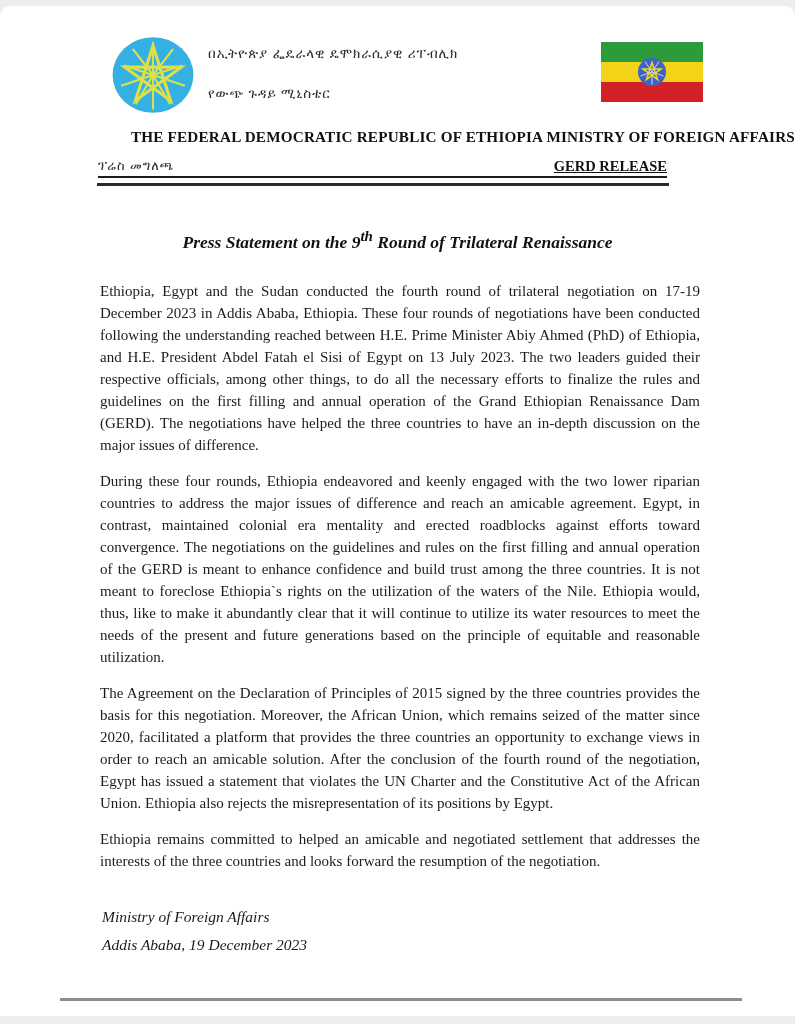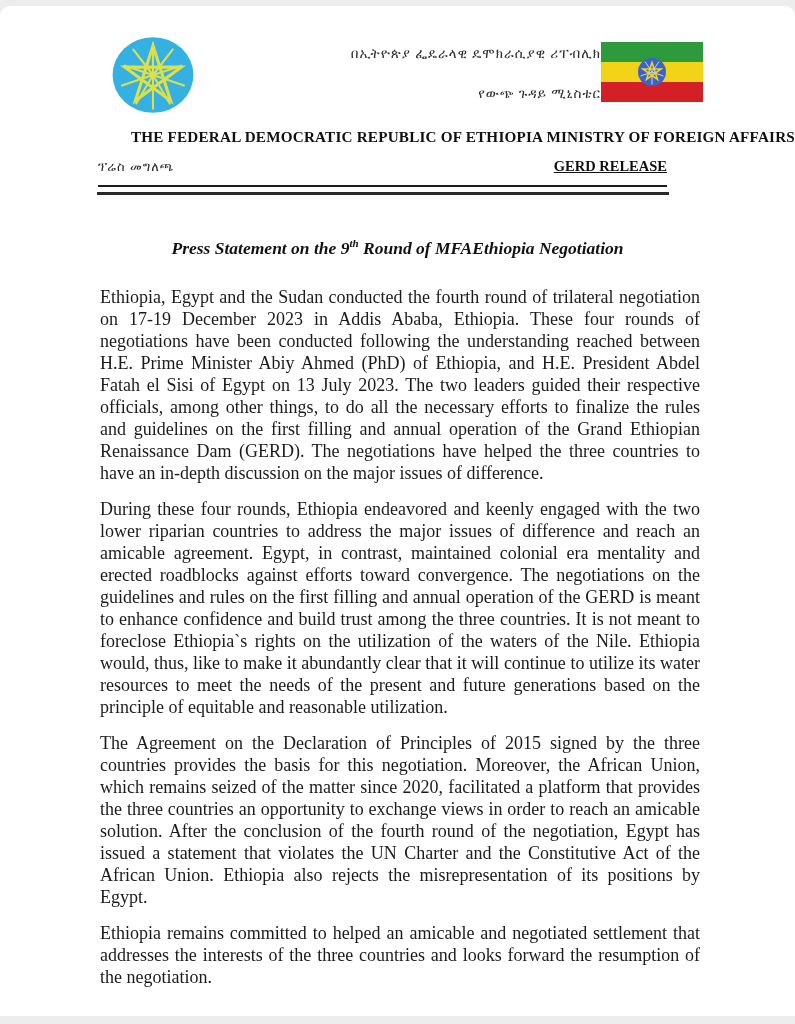--- a/index.html
+++ b/index.html
@@ -6,49 +6,49 @@
   html, body { width: 795px; height: 1024px; background: #ededed; }
   body { font-family: "Liberation Serif", serif; color: #1b1b1b; position: relative; }
   .page {
     position: absolute; top: 6px; left: 0; right: 0; bottom: 8px;
     background: #ffffff; border-radius: 10px 10px 0 0; overflow: hidden;
   }
 
   
   .header { display: flex; align-items: flex-start; padding: 26px 92px 0 98px; }
   .emblem { width: 110px; height: 86px; flex: 0 0 auto; display: flex; align-items: center; justify-content: center; }
-  .header-center { flex: 1 1 auto; text-align: right; margin-top: 14px; }
+  .header-center { flex: 1 1 auto; text-align: left; margin-top: 14px; }
   .amharic-line { font-size: 13.5px; color: #2d2d2d; letter-spacing: 1px; }
   .amharic-line + .amharic-line { margin-top: 24px; }
   .flag { width: 102px; height: 60px; flex: 0 0 auto; margin-top: 10px; }
 
   .ministry-title {
     text-align: right; font-weight: bold; font-size: 15.2px;
     margin-top: 10px; letter-spacing: 0.2px; color: #111;
   }
 
   .pr-row {
-    display: flex; justify-content: space-between; align-items: flex-end;
-    margin: 12px 128px 0 98px; border-bottom: 2px solid #1c1c1c; padding-bottom: 10px;
+    display: flex; justify-content: space-between; align-items: flex-start;
+    margin: 12px 128px 0 98px; border-bottom: 2px solid #1c1c1c; padding-bottom: 1px;
   }
   .pr-amharic { font-size: 13px; color: #2d2d2d; letter-spacing: 1px; }
   .pr-english { font-weight: bold; font-size: 14.5px; text-decoration: underline; color: #111; }
   .thick-rule { margin: 5px 126px 0 97px; border-top: 3px solid #2a2a2a; }
 
   
   .doc-title {
     text-align: center; font-weight: bold; font-style: italic;
     font-size: 17.5px; margin-top: 42px; color: #111;
   }
-  .doc-title sup { font-size: 11px; margin-top: 19px; }
+  .doc-title sup { font-size: 15px; margin-top: 19px; }
 
   
   .body { margin: 27px 95px 0 100px; }
   .body p {
-    font-size: 18px; line-height: 22px; text-align: justify;
+    font-size: 15px; line-height: 22px; text-align: justify;
     margin-bottom: 14px; color: #1b1b1b;
   }
 
   .signature { margin: 36px 0 0 102px; font-style: italic; font-size: 15.5px; color: #1b1b1b; }
   .signature div + div { margin-top: 10px; font-family: Liberation Serif, serif; }
 
   
   .footer-rule { margin: 44px 53px 0 60px; border-top: 3px solid #8d8d8d; }
   .footer-grid {
     display: grid; grid-template-columns: 158px 232px 1fr;
@@ -107,21 +107,21 @@
 
   <div class="ministry-title">THE FEDERAL DEMOCRATIC REPUBLIC OF ETHIOPIA MINISTRY OF FOREIGN AFFAIRS</div>
 
   <div class="pr-row">
     <span class="pr-amharic">ፕሬስ መግለጫ</span>
     <span class="pr-english">GERD RELEASE</span>
   </div>
   <div class="thick-rule"></div>
 
   <div class="doc-title">
-    <span>Press Statement on the 9</span><sup>th</sup><span> Round of MFAEthiopia Negotiation</span>
+    <span>Press Statement on the 9</span><sup>th</sup><span> Round of Trilateral Renaissance</span>
   </div>
 
   <div class="body">
     <p>Ethiopia, Egypt and the Sudan conducted the fourth round of trilateral negotiation on 17-19 December 2023 in Addis Ababa, Ethiopia. These four rounds of negotiations have been conducted following the understanding reached between H.E. Prime Minister Abiy Ahmed (PhD) of Ethiopia, and H.E. President Abdel Fatah el Sisi of Egypt on 13 July 2023. The two leaders guided their respective officials, among other things, to do all the necessary efforts to finalize the rules and guidelines on the first filling and annual operation of the Grand Ethiopian Renaissance Dam (GERD). The negotiations have helped the three countries to have an in-depth discussion on the major issues of difference.</p>
     <p>During these four rounds, Ethiopia endeavored and keenly engaged with the two lower riparian countries to address the major issues of difference and reach an amicable agreement. Egypt, in contrast, maintained colonial era mentality and erected roadblocks against efforts toward convergence. The negotiations on the guidelines and rules on the first filling and annual operation of the GERD is meant to enhance confidence and build trust among the three countries. It is not meant to foreclose Ethiopia`s rights on the utilization of the waters of the Nile. Ethiopia would, thus, like to make it abundantly clear that it will continue to utilize its water resources to meet the needs of the present and future generations based on the principle of equitable and reasonable utilization.</p>
     <p>The Agreement on the Declaration of Principles of 2015 signed by the three countries provides the basis for this negotiation.  Moreover, the African Union, which remains seized of the matter since 2020, facilitated a platform that provides the three countries an opportunity to exchange views in order to reach an amicable solution. After the conclusion of the fourth round of the negotiation, Egypt has issued a statement that violates the UN Charter and the Constitutive Act of the African Union. Ethiopia also rejects the misrepresentation of its positions by Egypt.</p>
     <p>Ethiopia remains committed to helped an amicable and negotiated settlement that addresses the interests of the three countries and looks forward the resumption of the negotiation.</p>
   </div>
 
   <div class="signature">

